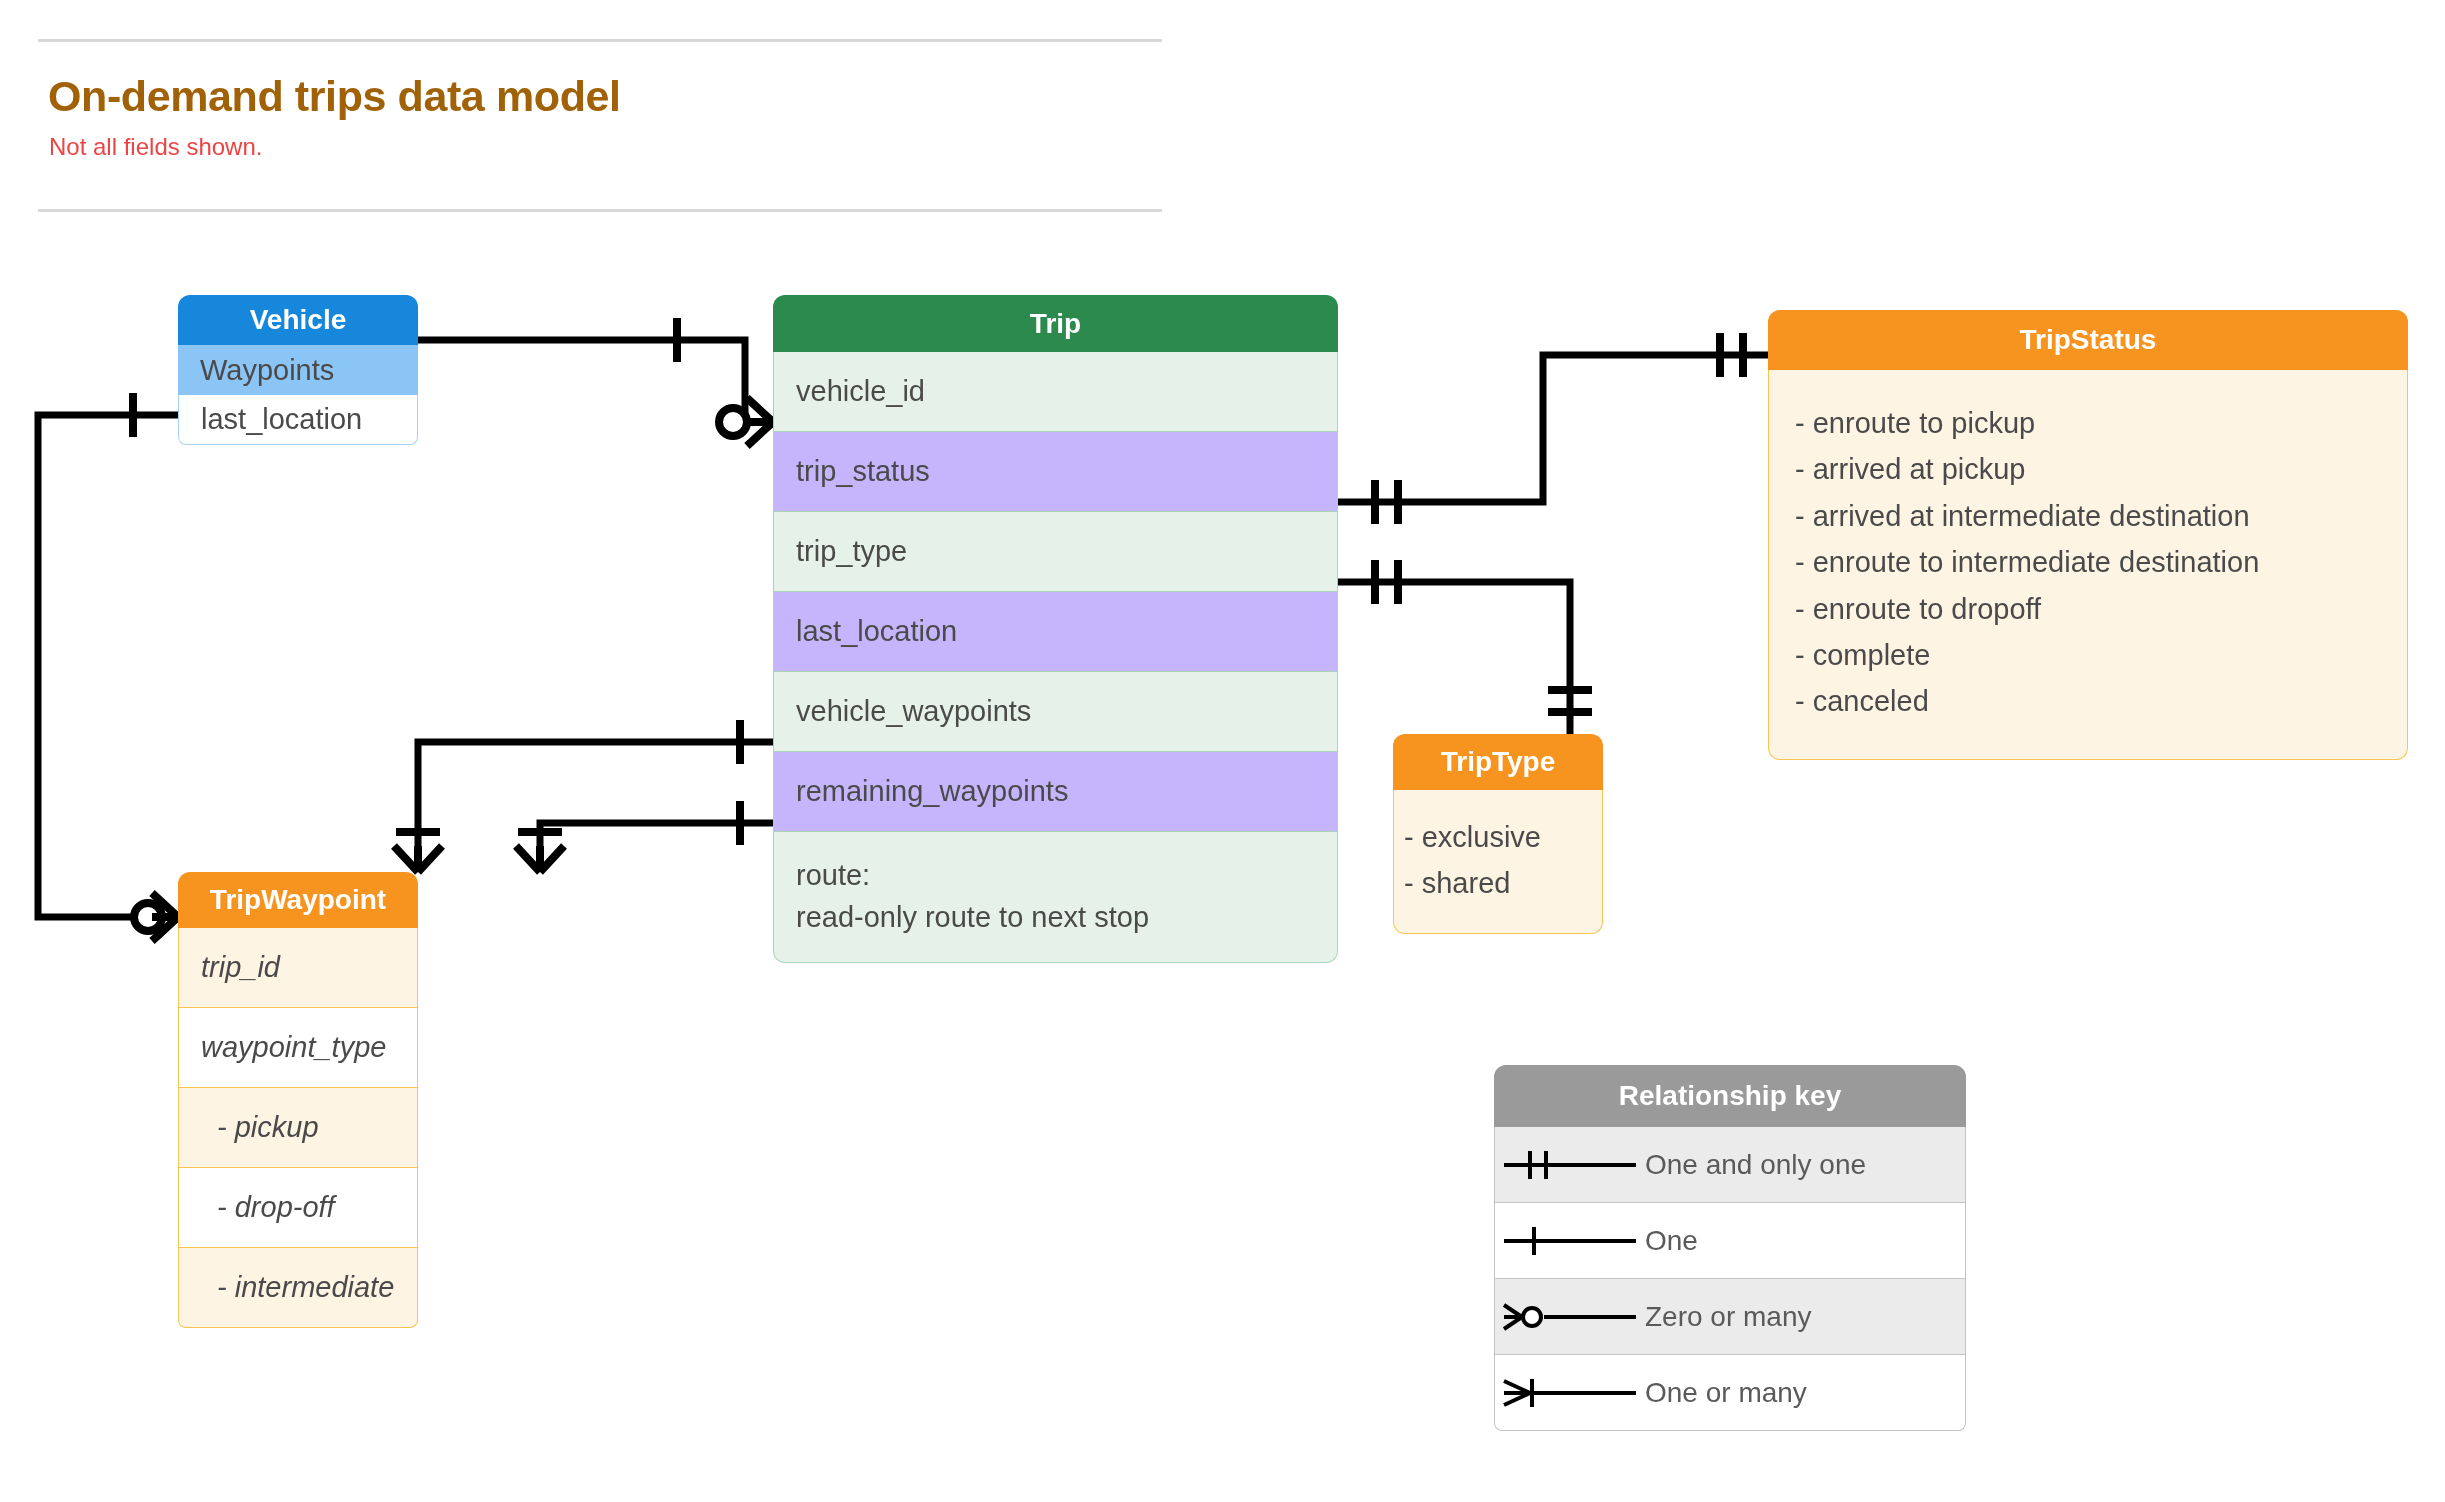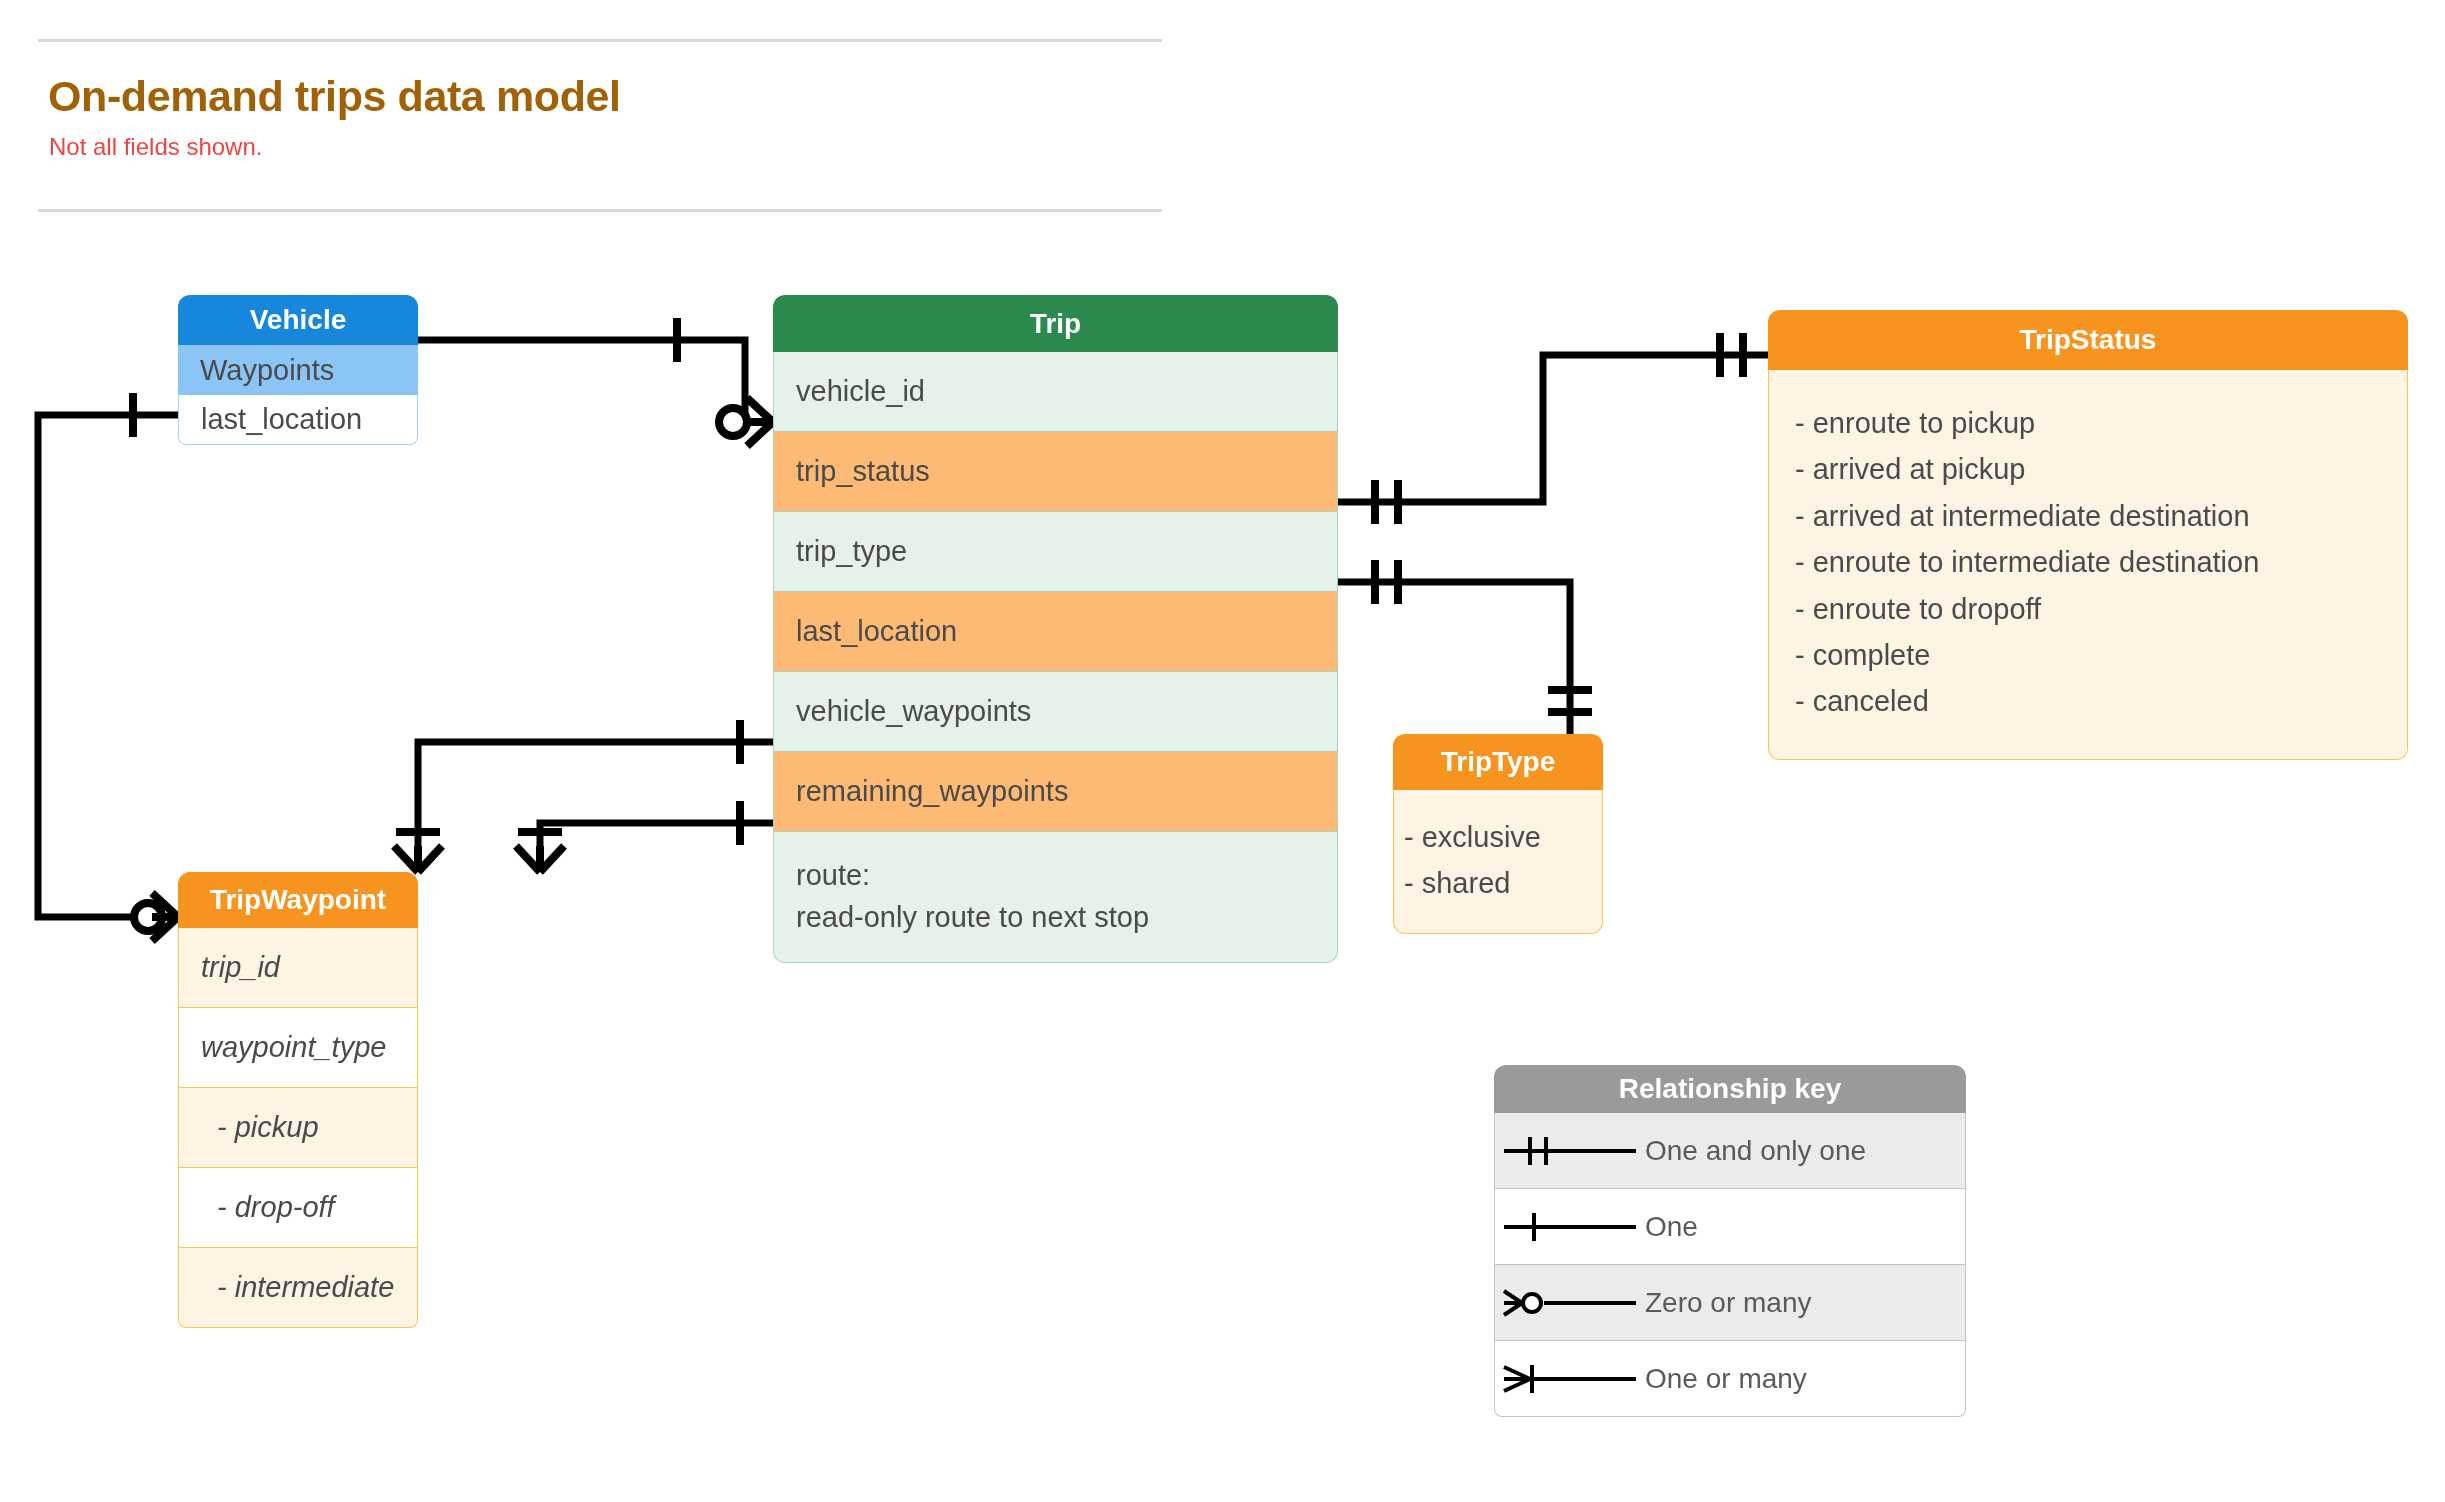--- a/index.html
+++ b/index.html
@@ -92,21 +92,21 @@
     border: 1px solid #a5d3f7;
     border-top: none;
     border-radius: 0 0 8px 8px;
   }
 
   
   #trip { left: 773px; top: 295px; width: 565px; }
   #trip .ehead { background: #2d8a4e; height: 57px; }
   #trip .erow { height: 80px; border: 1px solid #a8d5b9; border-top: none; }
   #trip .erow.shade { background: #e6f2e9; }
-  #trip .erow.plain { background: #fdba74; }
+  #trip .erow.plain { background: #c4b5fd; }
   #trip .ebody {
     background: #e6f2e9;
     border: 1px solid #a8d5b9;
     border-top: none;
   }
 
   
   #tripstatus { left: 1768px; top: 310px; width: 640px; }
   #tripstatus .ehead { background: #f79420; height: 60px; }
   #tripstatus .ebody {
@@ -148,21 +148,21 @@
     left: 1494px;
     top: 1065px;
     width: 472px;
     box-sizing: border-box;
   }
   #legend .lhead {
     background: #9a9a9a;
     color: #ffffff;
     font-weight: bold;
     font-size: 28px;
-    height: 48px;
+    height: 62px;
     display: flex;
     align-items: center;
     justify-content: center;
     border-radius: 12px 12px 0 0;
     box-sizing: border-box;
   }
   #legend .lrow {
     display: flex;
     align-items: center;
     height: 76px;

